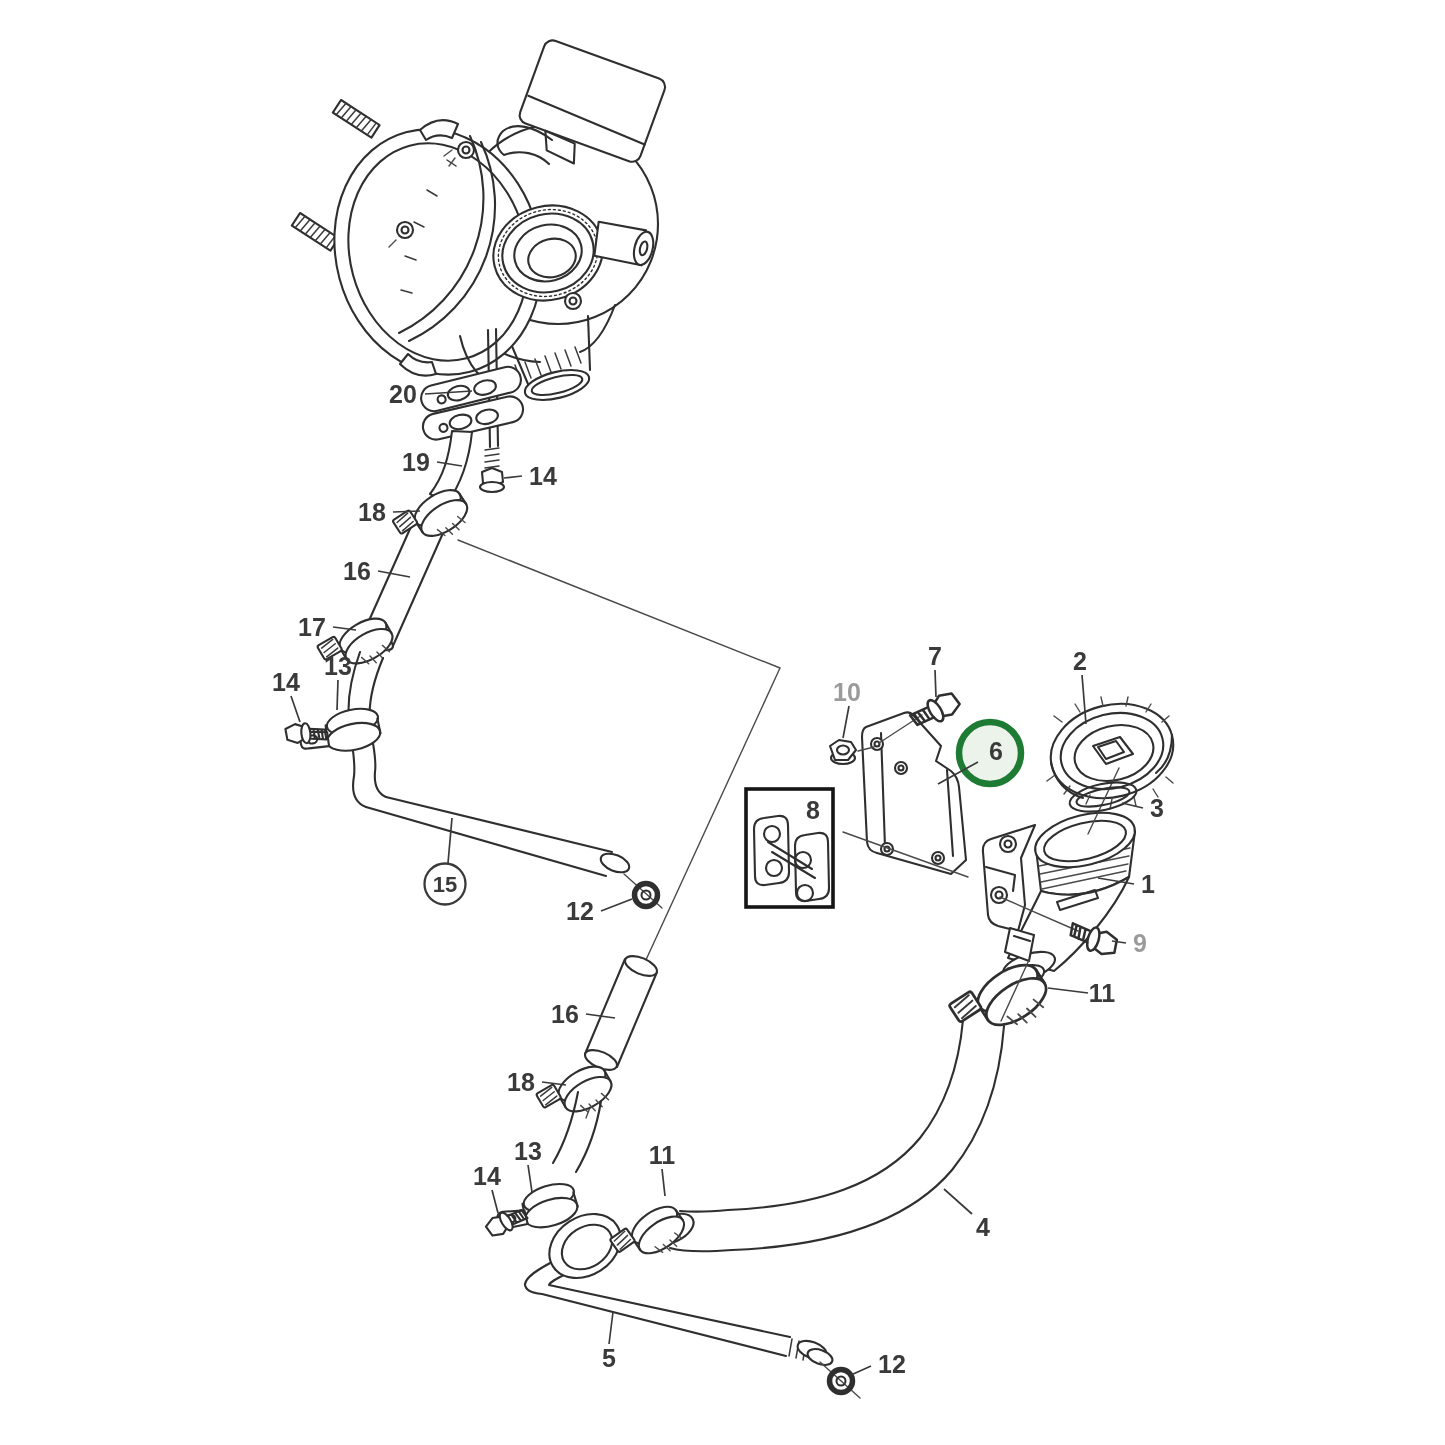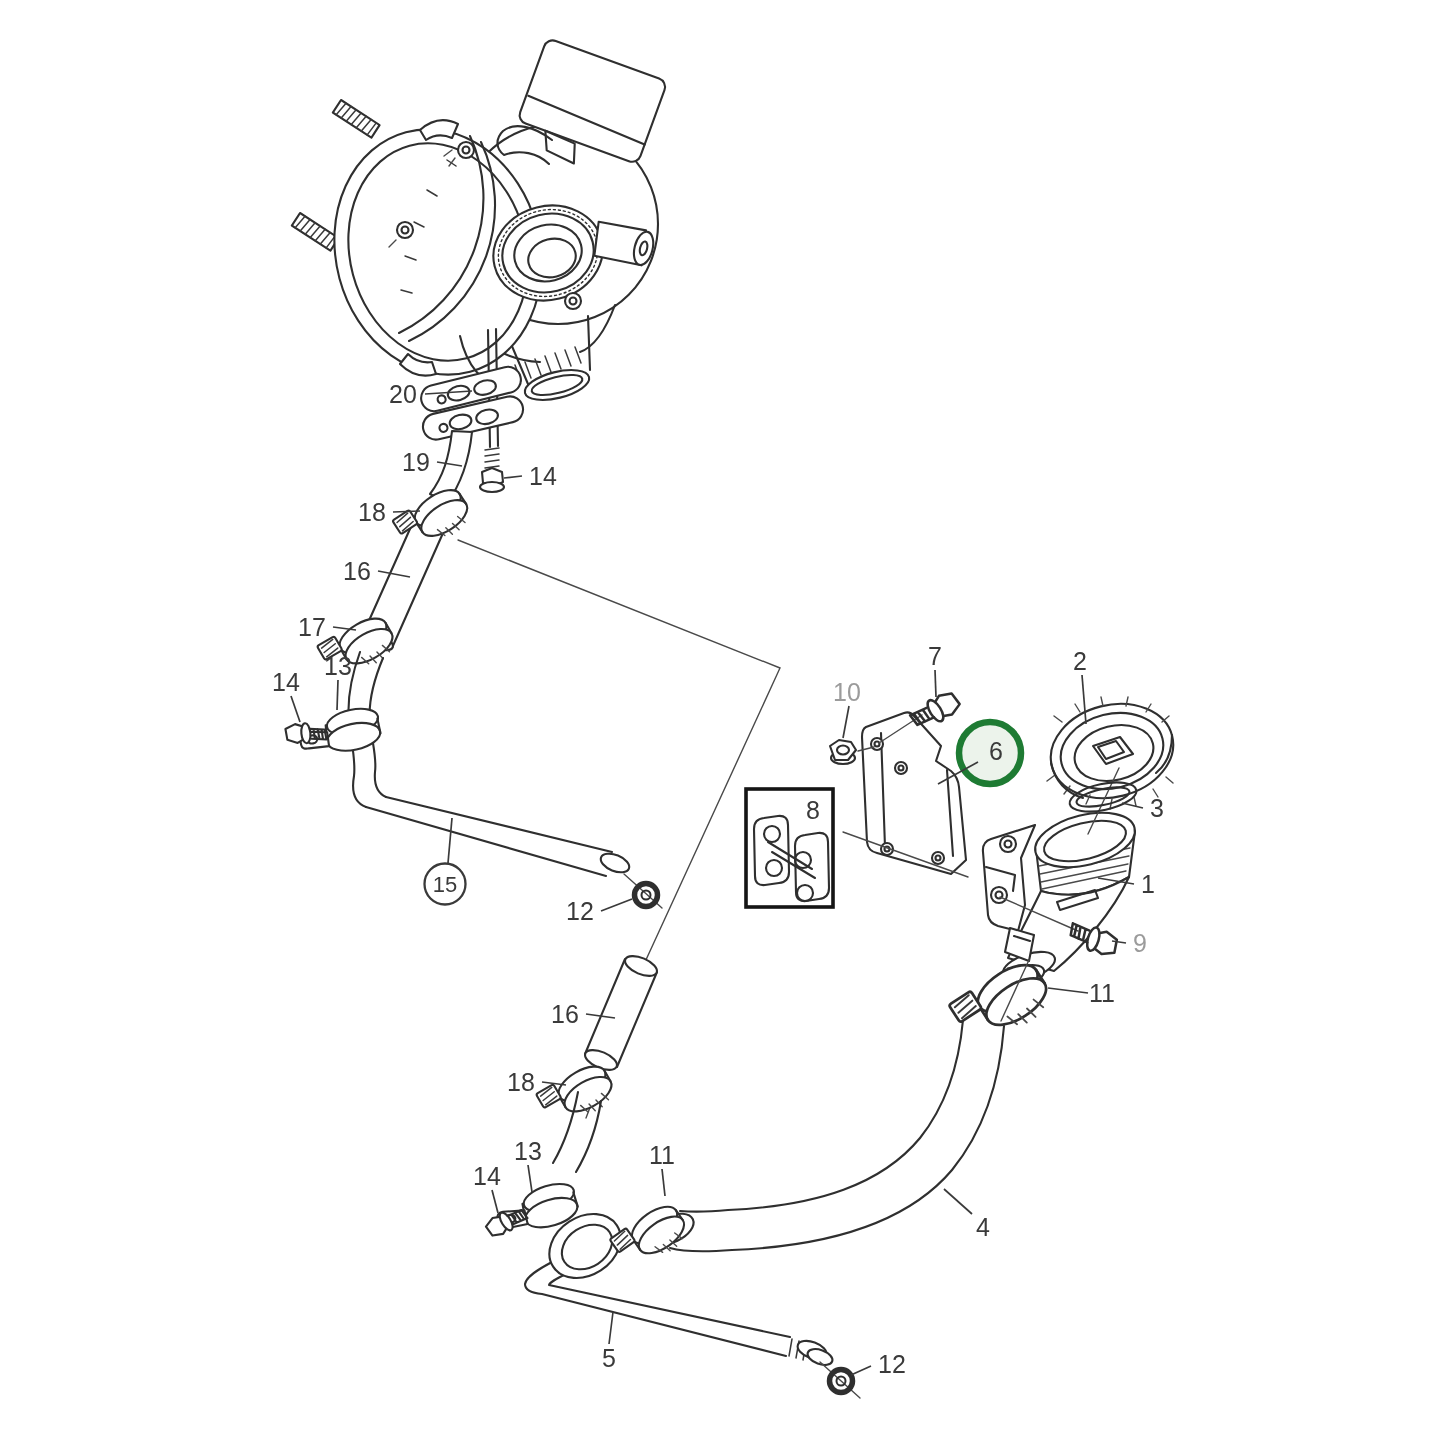--- a/index.html
+++ b/index.html
@@ -1,16 +1,16 @@
 <!DOCTYPE html>
 <html><head>
 <meta charset="utf-8">
 <style>
   html,body{margin:0;padding:0;background:#ffffff;}
-  .page{position:relative;width:1445px;height:1445px;background:#ffffff;overflow:hidden;}
+  .page{position:relative;width:1445px;height:1445px;background:#ffffff;overflow:hidden;font-weight:bold;}
   svg{display:block;}
   .ln{fill:none;stroke:#2f2f2f;stroke-width:2.1;stroke-linecap:round;stroke-linejoin:round;}
   .fw{fill:#ffffff;stroke:#2f2f2f;stroke-width:2.1;stroke-linecap:round;stroke-linejoin:round;}
   .thin{fill:none;stroke:#4a4a4a;stroke-width:1.4;stroke-linecap:round;}
   .hatch{fill:none;stroke:#3a3a3a;stroke-width:1.5;stroke-linecap:round;}
   .thick-box{fill:#ffffff;stroke:#151515;stroke-width:3.6;}
   text.callout{font-family:"Liberation Sans",sans-serif;font-size:25px;text-anchor:middle;}
   text.callout.small{font-size:22px;}
 </style>
 </head>

